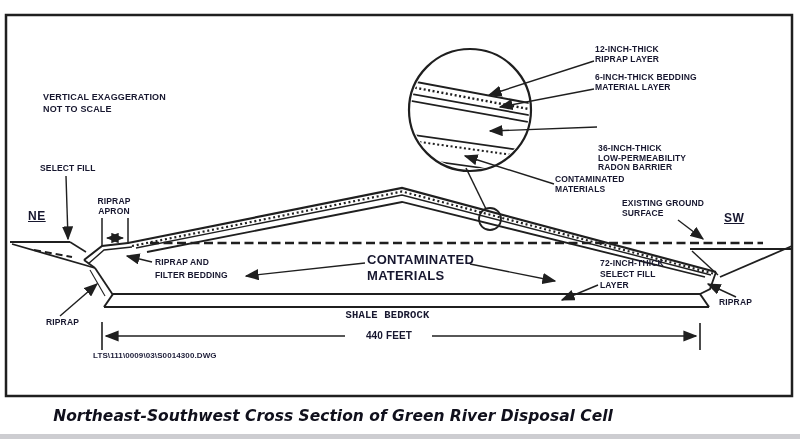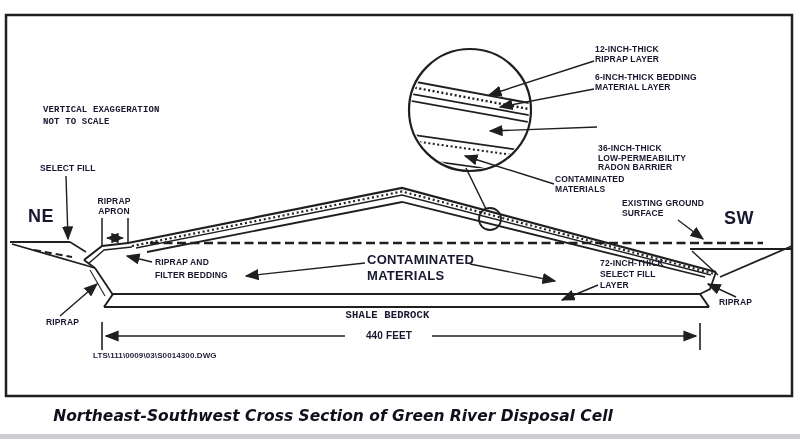--- a/index.html
+++ b/index.html
@@ -2,21 +2,21 @@
 <html><head>
 <meta charset="utf-8">
 <style>
   html,body{margin:0;padding:0;background:#ffffff;}
   .stage{position:relative;width:800px;height:439px;background:#ffffff;overflow:hidden;
          font-family:"Liberation Sans",sans-serif;}
   svg{position:absolute;left:0;top:0;}
   .lbl{position:absolute;font:700 8.5px "Liberation Sans",sans-serif;color:#17172f;
        letter-spacing:.15px;line-height:10px;white-space:nowrap;}
   .lbl span{display:block;}
-  .big{font-size:18px;line-height:19px;letter-spacing:.5px;}
+  .big{font-size:12px;line-height:19px;letter-spacing:.5px;text-decoration:underline;}
   .main-lbl{font-size:13px;line-height:15.5px;letter-spacing:.3px;}
   .mid-lbl{font-size:10.5px;line-height:12px;}
   .dim-lbl{font-size:10px;line-height:12px;}
   .tiny-lbl{font-size:8px;letter-spacing:.1px;color:#1d1d38;padding-left:37px;}
   .center{text-align:center;}
   .caption{position:absolute;left:0;top:407px;width:666px;text-align:center;
            font:italic 600 15.5px "DejaVu Sans",sans-serif;color:#10101c;}
   .bottom-strip{position:absolute;left:0;top:434px;width:800px;height:5px;background:#cdcdd1;}
 </style>
 </head>
@@ -109,21 +109,21 @@
         <path d="M598,285 L562,300" marker-end="url(#ah)"></path>
         <path d="M736,297 L708,284" marker-end="url(#ah)"></path>
         <path d="M594,61 L489,95" marker-end="url(#ah)"></path>
         <path d="M594,89 L500,107" marker-end="url(#ah)"></path>
         <path d="M597,127 L490,131" marker-end="url(#ah)"></path>
         <path d="M554,184 L465,156" marker-end="url(#ah)"></path>
       </g>
     </g>
   </svg>
 
-  <div class="lbl" style="left:43px;top:105px;line-height:11.5px;font-size:9px;font-family:Liberation Mono, monospace;">
+  <div class="lbl" style="left:43px;top:92px;line-height:11.5px;font-size:9px;">
     <span>VERTICAL EXAGGERATION</span>
     <span>NOT TO SCALE</span>
   </div>
 
   <div class="lbl" style="left:40px;top:163px;">
     <span>SELECT FILL</span>
   </div>
 
   <div class="lbl big" style="left:28px;top:207px;">
     <span>NE</span>

